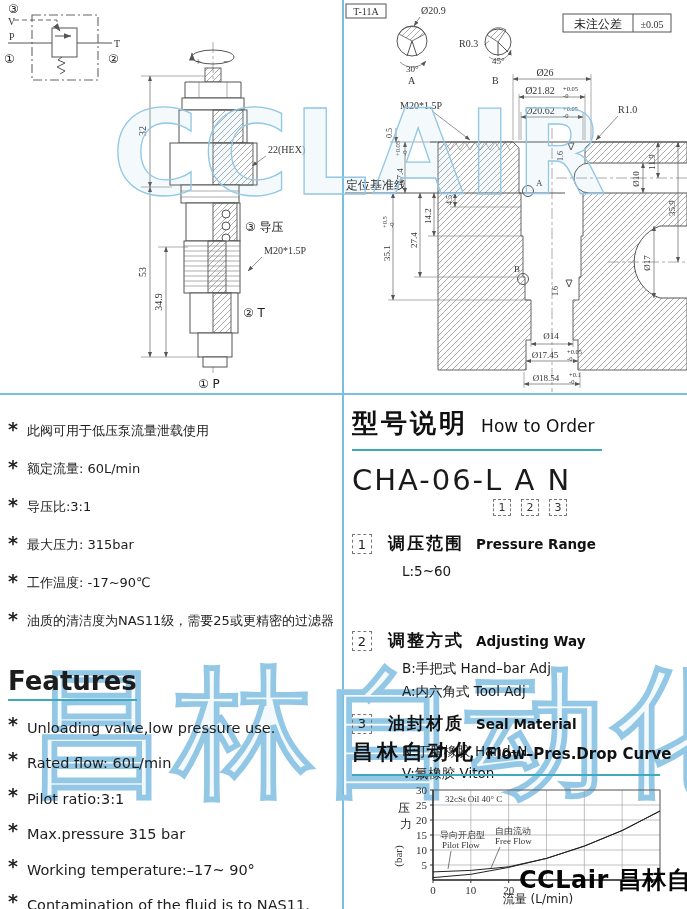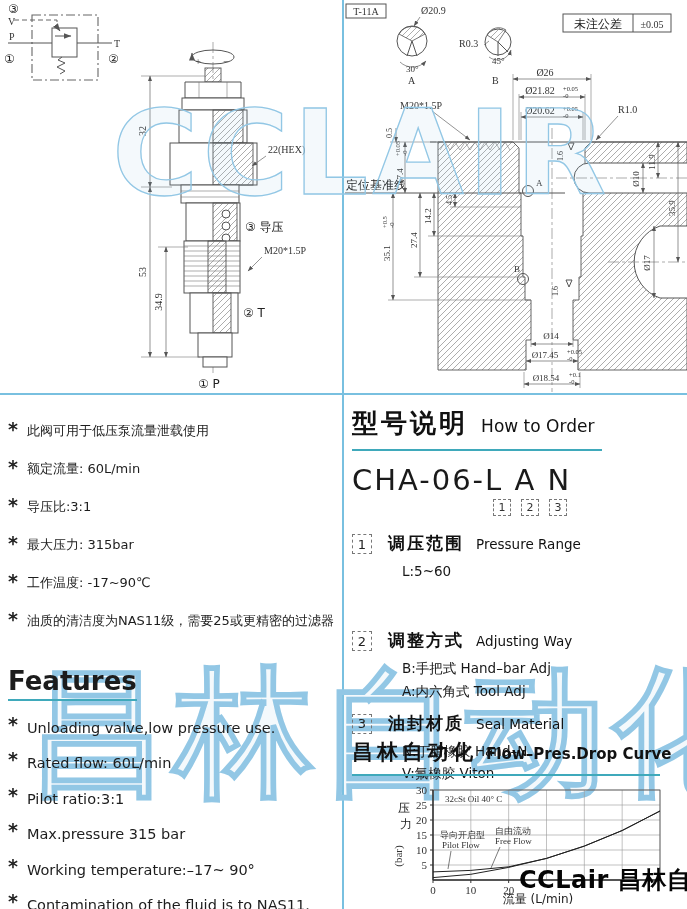--- a/index.html
+++ b/index.html
@@ -46,21 +46,21 @@
   .hto-cn{font-size:26px;font-weight:700;letter-spacing:3px;color:#111;}
   .hto-en{font-size:17px;font-weight:400;color:#111;margin-left:8px;}
   .model{font-size:29px;font-weight:400;color:#1a1a1a;letter-spacing:2px;margin-top:12px;}
   .boxrow{display:flex;gap:10px;margin:2px 0 0 141px;}
   .numbox{width:16px;height:15px;border:1px dashed #777;font-size:11px;color:#333;
           display:flex;align-items:center;justify-content:center;}
   .group{display:flex;align-items:flex-start;}
   .gnum{width:18px;height:18px;border:1px dashed #777;font-size:13px;color:#222;flex:0 0 auto;
         display:flex;align-items:center;justify-content:center;margin-right:16px;margin-top:2px;}
   .gcn{font-size:17px;font-weight:700;color:#111;letter-spacing:2px;}
-  .gen{font-size:13.5px;font-weight:400;color:#111;margin-left:7px;}
+  .gen{font-size:13.5px;font-weight:700;color:#111;margin-left:7px;}
   .glines{margin:5px 0 0 50px;font-size:13.5px;color:#171717;line-height:1.65;}
   
   .curve-head{border-bottom:2px solid #3fa9bb;padding-bottom:8px;width:308px;white-space:nowrap;}
   .curve-cn{font-size:21px;font-weight:700;letter-spacing:4px;color:#111;}
   .curve-en{font-size:15px;font-weight:700;color:#111;margin-left:4px;}
   #curve-svg{position:absolute;left:388px;top:784px;z-index:5;}
   text.ct{font-family:"Liberation Serif",serif;font-size:11px;fill:#333;}
   text.ca{font-family:"Liberation Serif",serif;font-size:9px;fill:#333;}
   text.ccjk{font-family:"DejaVu Sans",sans-serif;fill:#222;}
   .logo{position:absolute;left:519px;top:864px;z-index:6;font-size:24px;font-weight:800;

